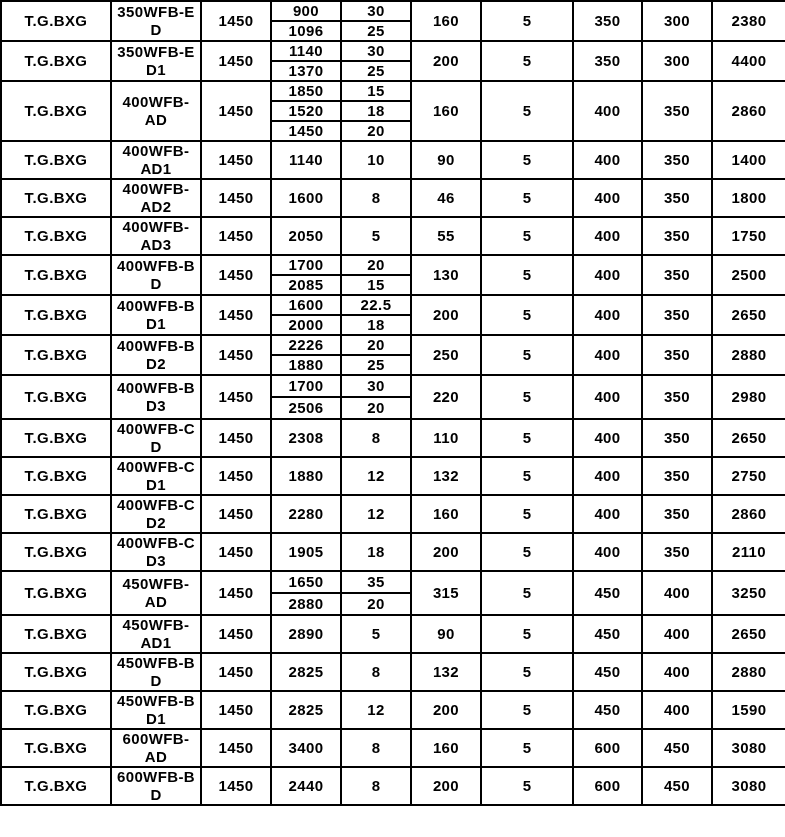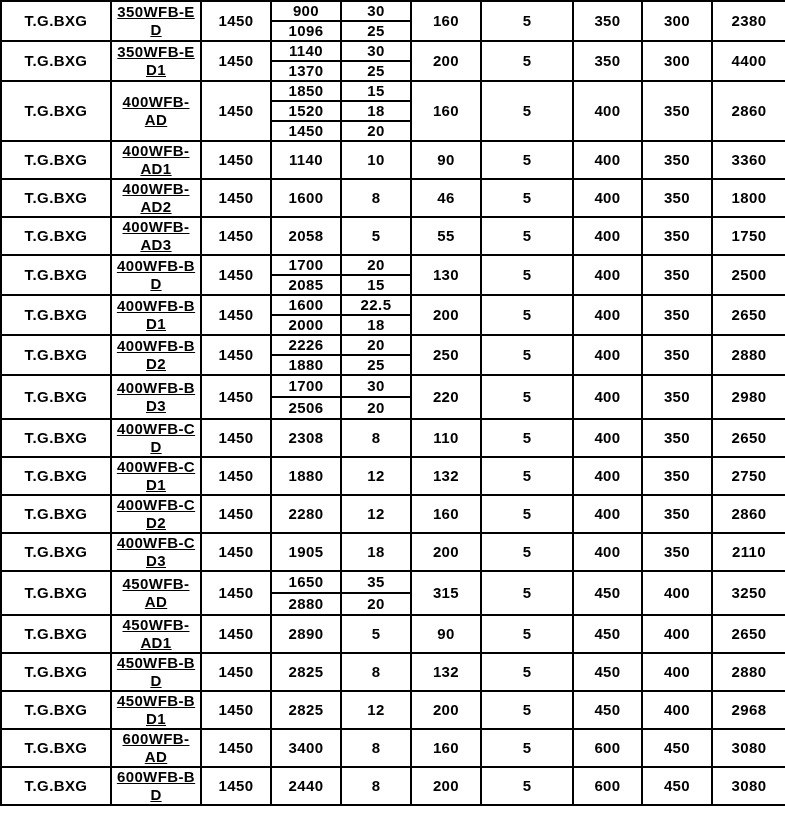--- a/index.html
+++ b/index.html
@@ -24,21 +24,20 @@
     font-size: 15px;
     line-height: 18px;
     color: #000000;
     padding: 0;
     letter-spacing: 0.4px;
     overflow: hidden;
   }
   td.cell-model {
     white-space: pre-line;
     line-height: 17px;
-    text-decoration: underline;
   }
 </style>
 </head>
 <body>
 
 <table class="spec-table">
   <colgroup>
     <col style="width:110px">
     <col style="width:90px">
     <col style="width:70px">
@@ -110,41 +109,41 @@
         <td class="cell-brand">T.G.BXG</td>
         <td class="cell-model">400WFB-
 AD1</td>
         <td class="cell-speed">1450</td>
         <td class="cell-flow">1140</td>
         <td class="cell-head">10</td>
         <td class="cell-c6">90</td>
         <td class="cell-c7">5</td>
         <td class="cell-c8">400</td>
         <td class="cell-c9">350</td>
-        <td class="cell-c10">3360</td>
+        <td class="cell-c10">1400</td>
       </tr>
       <tr style="height: 38px;">
         <td class="cell-brand">T.G.BXG</td>
         <td class="cell-model">400WFB-
 AD2</td>
         <td class="cell-speed">1450</td>
         <td class="cell-flow">1600</td>
         <td class="cell-head">8</td>
         <td class="cell-c6">46</td>
         <td class="cell-c7">5</td>
         <td class="cell-c8">400</td>
         <td class="cell-c9">350</td>
         <td class="cell-c10">1800</td>
       </tr>
       <tr style="height: 37px;">
         <td class="cell-brand">T.G.BXG</td>
         <td class="cell-model">400WFB-
 AD3</td>
         <td class="cell-speed">1450</td>
-        <td class="cell-flow">2058</td>
+        <td class="cell-flow">2050</td>
         <td class="cell-head">5</td>
         <td class="cell-c6">55</td>
         <td class="cell-c7">5</td>
         <td class="cell-c8">400</td>
         <td class="cell-c9">350</td>
         <td class="cell-c10">1750</td>
       </tr>
       <tr style="height: 19px;">
         <td rowspan="2" class="cell-brand">T.G.BXG</td>
         <td rowspan="2" class="cell-model">400WFB-B
@@ -312,21 +311,21 @@
         <td class="cell-brand">T.G.BXG</td>
         <td class="cell-model">450WFB-B
 D1</td>
         <td class="cell-speed">1450</td>
         <td class="cell-flow">2825</td>
         <td class="cell-head">12</td>
         <td class="cell-c6">200</td>
         <td class="cell-c7">5</td>
         <td class="cell-c8">450</td>
         <td class="cell-c9">400</td>
-        <td class="cell-c10">2968</td>
+        <td class="cell-c10">1590</td>
       </tr>
       <tr style="height: 38px;">
         <td class="cell-brand">T.G.BXG</td>
         <td class="cell-model">600WFB-
 AD</td>
         <td class="cell-speed">1450</td>
         <td class="cell-flow">3400</td>
         <td class="cell-head">8</td>
         <td class="cell-c6">160</td>
         <td class="cell-c7">5</td>

